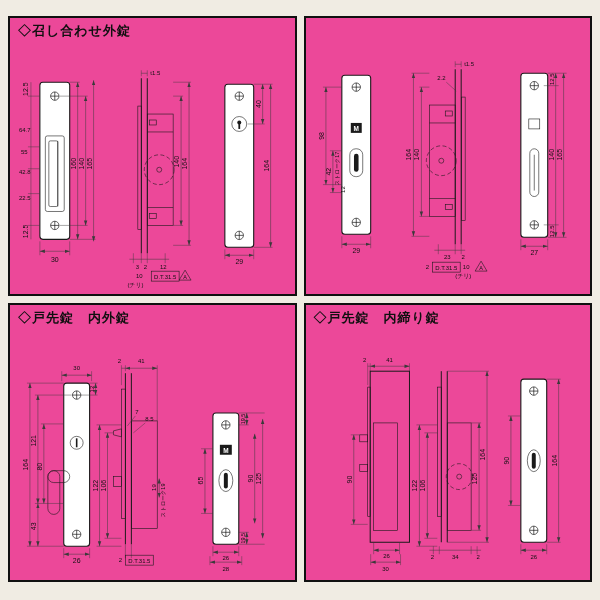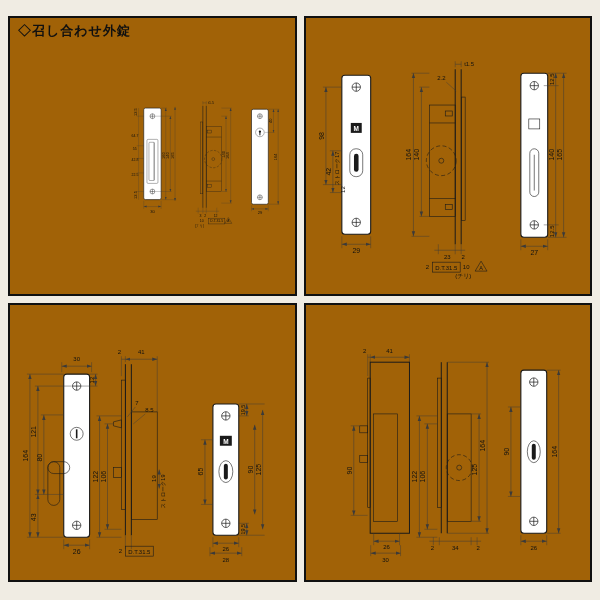--- a/index.html
+++ b/index.html
@@ -6,23 +6,23 @@
   body {
     width:600px; height:600px; background:#f0ece3;
     font-family:"Liberation Sans", sans-serif; overflow:hidden;
   }
   .sheet {
     box-sizing:border-box; width:600px; height:600px;
     padding:16px 8px 18px 8px;
     display:grid; grid-template-columns:1fr 1fr; grid-template-rows:1fr 1fr; gap:7px;
   }
   .panel {
-    background:#a16207; border:2px solid #101010;
+    background:#ec4899; border:2px solid #101010;
     padding:4px 6px 2px 8px;
-    display:flex; flex-direction:row; overflow:hidden;
+    display:flex; flex-direction:column; overflow:hidden;
   }
   .panel-title {
     font-size:13px; font-weight:bold; color:#101010; letter-spacing:1px;
     flex:0 0 auto;
   }
   .panel svg { flex:1 1 auto; width:100%; height:100%; }
 
   
   .plate { fill:#ffffff; stroke:#1a1a1a; stroke-width:1.1; }
   .ln    { fill:none; stroke:#1a1a1a; stroke-width:1.0; }
@@ -273,20 +273,21 @@
         <text class="t tm" x="249" y="122" transform="rotate(-90 249 122)">165</text>
         <line class="ext" x1="208" y1="207" x2="208" y2="218"></line>
         <line class="ext" x1="235" y1="207" x2="235" y2="218"></line>
         <line class="dim" x1="208" y1="214" x2="235" y2="214"></line>
         <text class="t tm" x="221.5" y="223">27</text>
       </g>
     </svg>
   </div>
 
   <div class="panel">
+    <div class="panel-title">◇戸先錠　内外錠</div>
     <svg viewBox="0 0 272 248">
 
       <g>
         <rect class="plate" x="46" y="54" width="26" height="164" rx="3"></rect>
         <use href="#screw" transform="translate(59,66)"></use>
         <use href="#screw" transform="translate(59,206)"></use>
         <circle class="thin" cx="59" cy="114" r="6.5"></circle>
         <rect class="blk" x="58.2" y="109.5" width="1.6" height="9"></rect>
         <rect class="thin" x="30" y="142" width="22" height="12" rx="6"></rect>
         <rect class="thin" x="30" y="142" width="12" height="44" rx="6"></rect>
@@ -392,20 +393,21 @@
         <text class="ts tm" x="209" y="231.5">26</text>
         <line class="ext" x1="193" y1="228" x2="193" y2="237"></line>
         <line class="ext" x1="225" y1="228" x2="225" y2="237"></line>
         <line class="dim" x1="193" y1="234" x2="225" y2="234"></line>
         <text class="ts tm" x="209" y="243">28</text>
       </g>
     </svg>
   </div>
 
   <div class="panel">
+    <div class="panel-title">◇戸先錠　内締り錠</div>
     <svg viewBox="0 0 272 248">
 
       <g>
         <line class="ext" x1="54" y1="34" x2="54" y2="56"></line>
         <line class="ext" x1="56.5" y1="34" x2="56.5" y2="42"></line>
         <line class="ext" x1="96" y1="34" x2="96" y2="42"></line>
         <line class="dimn" x1="54" y1="37" x2="56.5" y2="37"></line>
         <line class="dim" x1="56.5" y1="37" x2="96" y2="37"></line>
         <text class="ts tm" x="51" y="33">2</text>
         <text class="ts tm" x="76" y="33">41</text>

